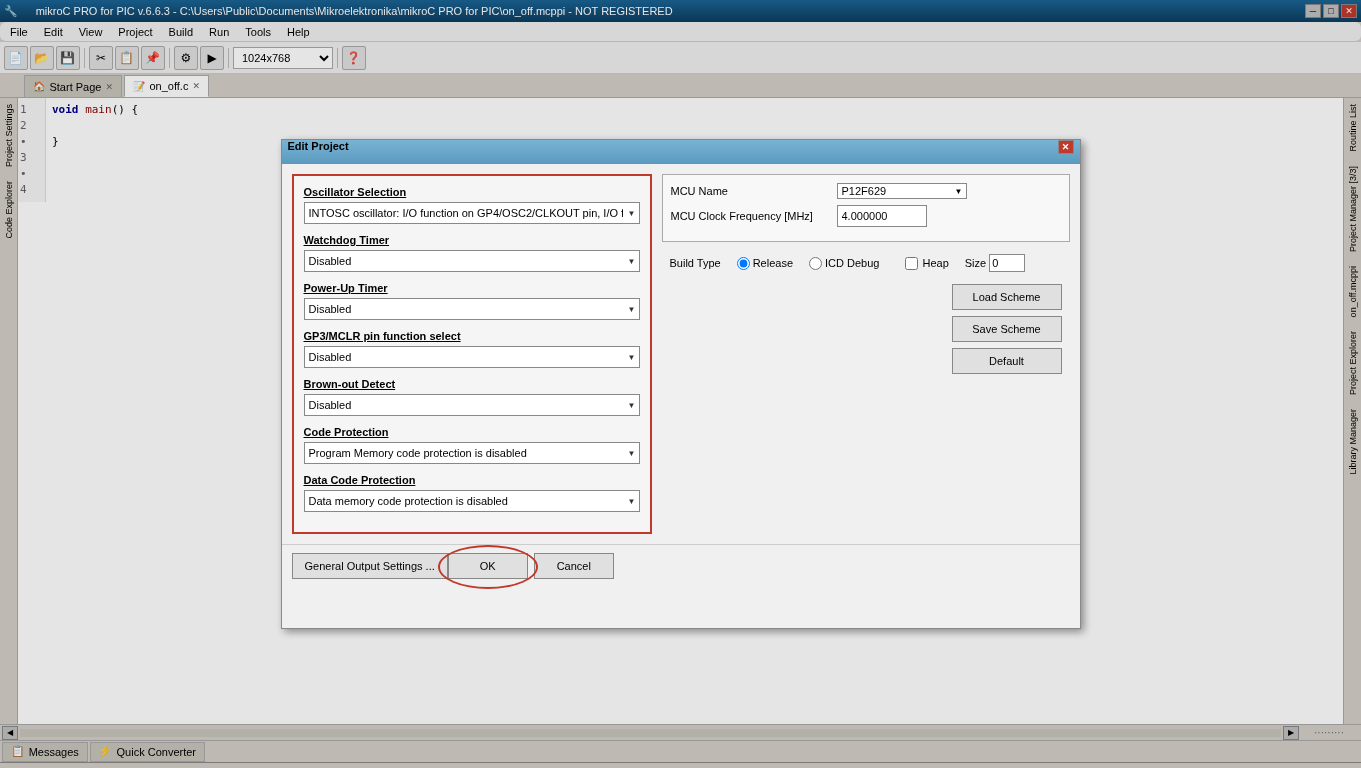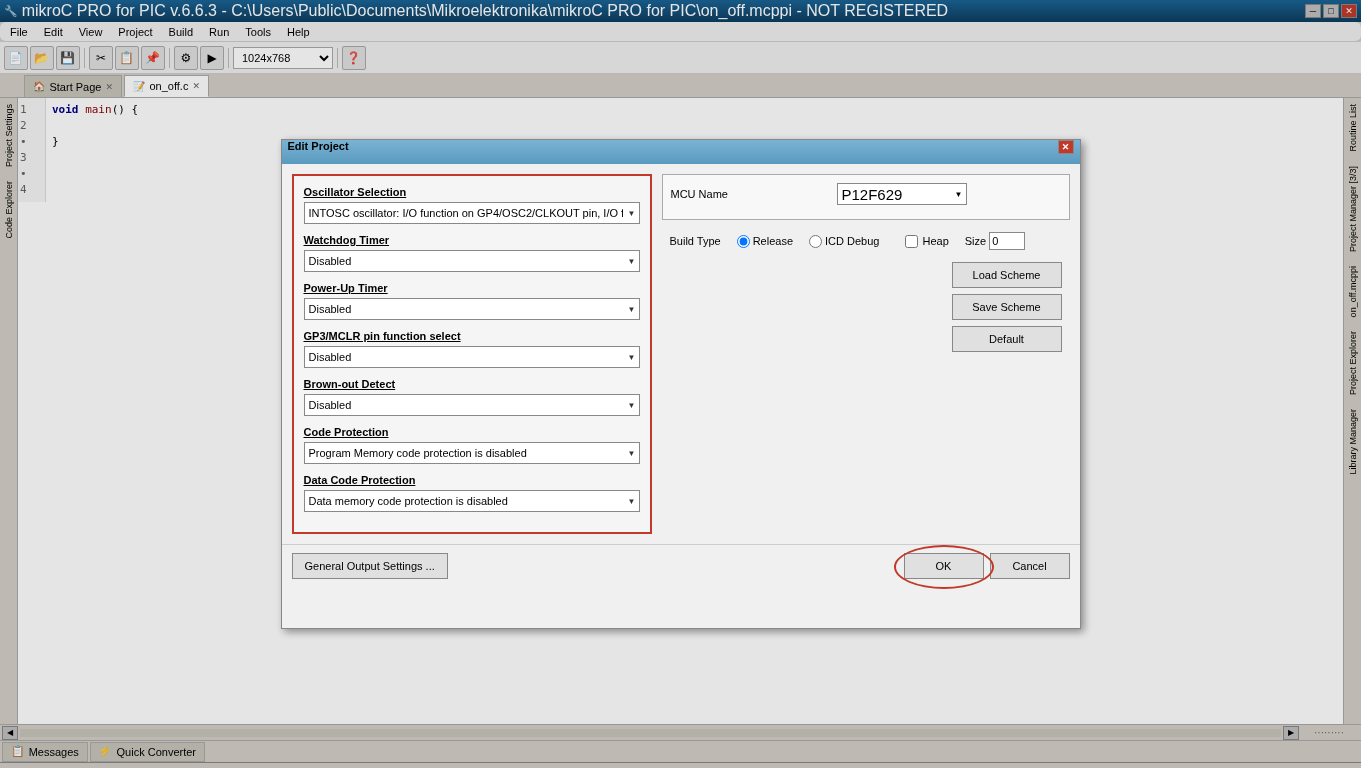--- a/index.html
+++ b/index.html
@@ -299,24 +299,24 @@
     .mcu-select-container::after {
       content: '▼';
       position: absolute;
       right: 4px;
       top: 50%;
       transform: translateY(-50%);
       font-size: 8px;
       pointer-events: none;
     }
     .mcu-select-container select {
-      height: 22px;
+      height: 16px;
       border: 1px solid #888;
       background: white;
-      font-size: 15px;
+      font-size: 11px;
       padding: 0 16px 0 4px;
       appearance: none;
       -webkit-appearance: none;
       width: 120px;
       cursor: pointer;
     }
     .radio-label {
       display: flex;
       align-items: center;
       gap: 3px;
@@ -342,21 +342,20 @@
       cursor: pointer;
       text-align: center;
       display: flex;
       align-items: center;
       justify-content: center;
     }
 
     
     .dialog-bottom {
       display: flex;
-      justify-content: space-between;
       align-items: center;
       padding: 8px 10px;
       border-top: 1px solid #ccc;
     }
     .general-output-btn {
       height: 26px;
       padding: 0 12px;
       background: #e0e0e0;
       border: 1px solid #888;
       font-size: 11px;
@@ -376,21 +375,21 @@
       padding: 6px 2px;
       cursor: default;
       user-select: none;
     }
   </style>
 </head>
 <body>
 
 <div id="title-bar">
   <span>🔧</span>
-  <span id="title-text" style="flex:1;padding-left:4px;font-size:16px;overflow:hidden;white-space:nowrap;text-overflow:ellipsis;">mikroC PRO for PIC v.6.6.3 - C:\Users\Public\Documents\Mikroelektronika\mikroC PRO for PIC\on_off.mcppi - NOT REGISTERED</span>
+  <span id="title-text" style="flex:1;padding-left:4px;font-size:11px;overflow:hidden;white-space:nowrap;text-overflow:ellipsis;margin-left:14px;">mikroC PRO for PIC v.6.6.3 - C:\Users\Public\Documents\Mikroelektronika\mikroC PRO for PIC\on_off.mcppi - NOT REGISTERED</span>
   <div id="title-buttons" style="display:flex;gap:2px;">
     <div class="title-btn">─</div>
     <div class="title-btn">□</div>
     <div class="title-btn close">✕</div>
   </div>
 </div>
 
 <div id="menu-bar">
   <span class="menu-item">File</span>
   <span class="menu-item">Edit</span>
@@ -550,20 +549,24 @@
       <div id="mcu-panel" style="flex:1; display:flex; flex-direction:column; gap:8px;">
 
         <div class="mcu-group">
           <div class="mcu-row">
             <span class="mcu-label">MCU Name</span>
             <div class="mcu-select-container">
               <select class="mcu-input" style="width:130px;appearance:none;-webkit-appearance:none;padding-right:16px;">
                 <option>P12F629</option>
               </select>
             </div>
+          </div>
+          <div class="mcu-row">
+            <span class="mcu-label">MCU Clock Frequency [MHz]</span>
+            <input type="text" class="mcu-input" style="width: 90px;" value="4.000000">
           </div>
         </div>
 
         <div style="display:flex; align-items:center; gap:16px; padding:4px 8px;">
           <span style="font-size:11px;">Build Type</span>
           <label class="radio-label">
             <input type="radio" name="build-type" checked="" style="">
             <span>Release</span>
           </label>
           <label class="radio-label">

